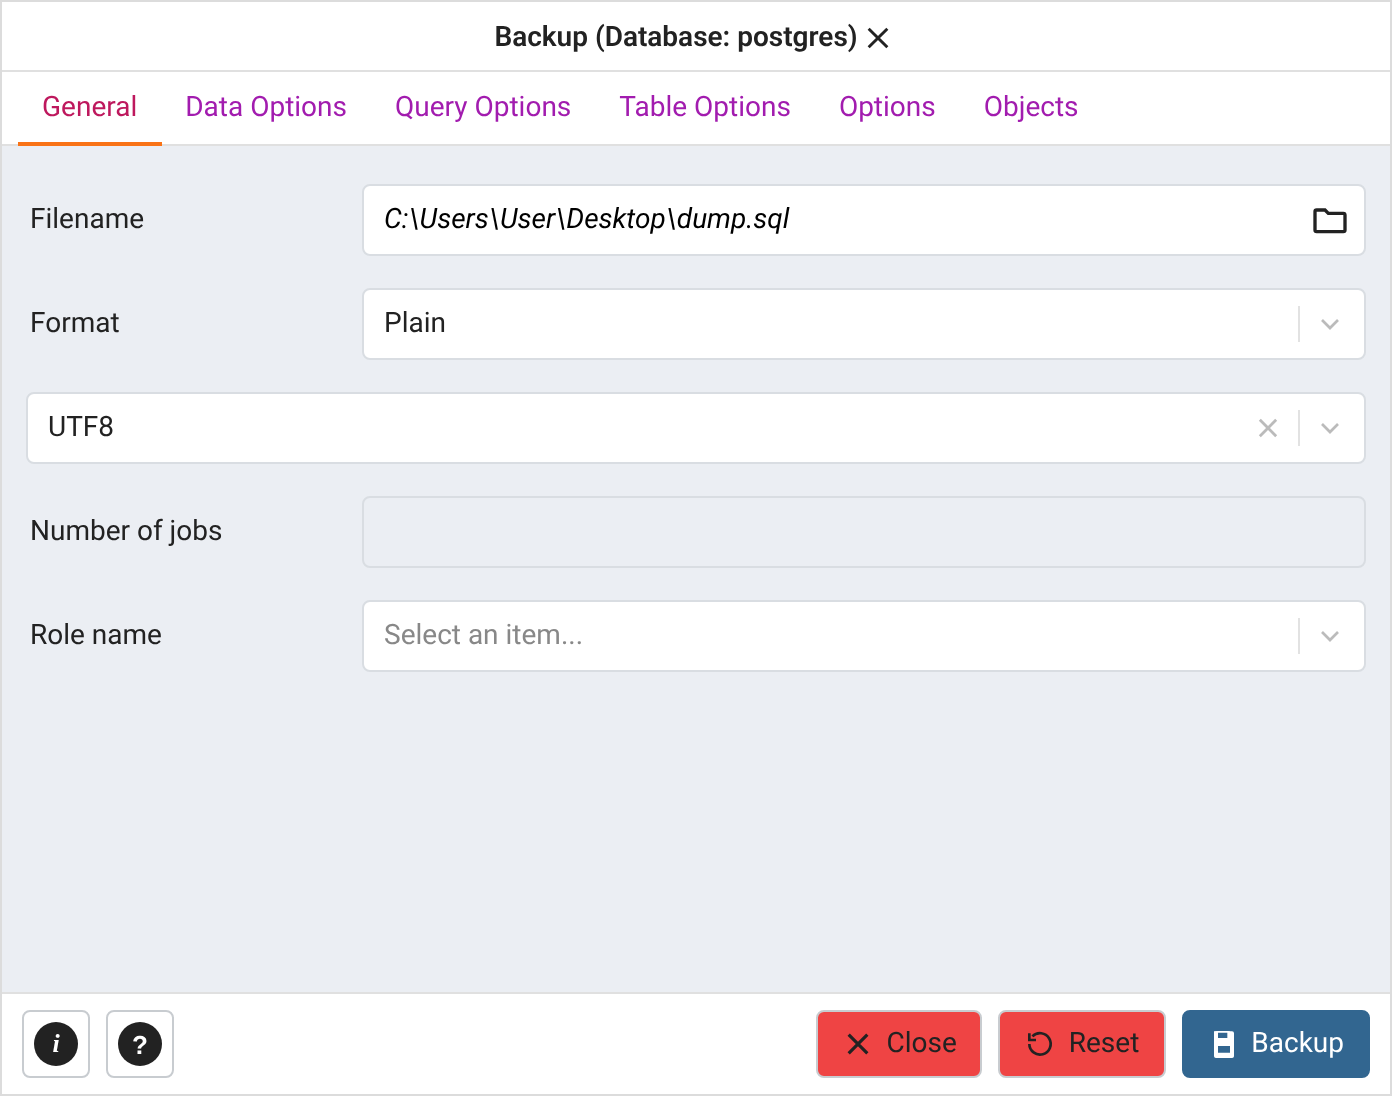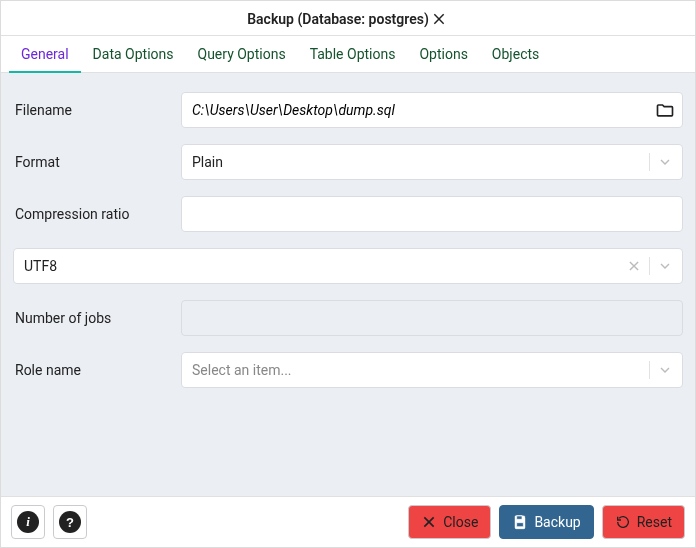--- a/index.html
+++ b/index.html
@@ -3,22 +3,22 @@
 <meta charset="utf-8">
 <style>
   * { box-sizing: border-box; }
   html, body { margin: 0; padding: 0; font-family: -apple-system, BlinkMacSystemFont, "Segoe UI", Roboto, "Helvetica Neue", Arial, sans-serif; font-size: 14px; color: #222; background: #fff; }
   .dialog { width: 696px; height: 548px; display: flex; flex-direction: column; border: 1px solid #dcdcdc; }
   .titlebar { display: flex; align-items: center; justify-content: center; padding: 8px 10px 6px 10px; }
   .titlebar .title { font-weight: 600; font-size: 14px; }
   .titlebar .close-x { cursor: pointer; width: 20px; height: 20px; display: flex; align-items: center; justify-content: center; }
   .titlebar .close-x svg { width: 16px; height: 16px; }
   .tabs { display: flex; border-top: 1px solid #e0e0e0; border-bottom: 1px solid #e0e0e0; padding: 0 8px; gap: 0; }
-  .tab { padding: 10px 12px 9px 12px; font-size: 14px; color: #14532d; cursor: pointer; border-bottom: 2px solid transparent; margin-bottom: -1px; }
-  .tab.active { color: #6d28d9; border-bottom: 2px solid #14b8a6; }
+  .tab { padding: 10px 12px 9px 12px; font-size: 14px; color: #a21caf; cursor: pointer; border-bottom: 2px solid transparent; margin-bottom: -1px; }
+  .tab.active { color: #be185d; border-bottom: 2px solid #f97316; }
   .body { flex: 1; overflow: auto; background: #ebeef3; padding: 19px 12px; }
   .form-row { display: flex; align-items: center; margin-bottom: 16px; }
   .form-row .label { width: 168px; flex-shrink: 0; font-size: 14px; color: #222; padding-left: 2px; }
   .form-row .control { flex: 1; }
   .input, .select, .readonly {
     width: 100%; height: 36px; background: #fff; border: 1px solid #d9dde2; border-radius: 4px;
     padding: 0 10px; font-size: 14px; color: #222; display: flex; align-items: center;
   }
   .readonly { background: #ebeef3; }
   .input-text { flex: 1; border: none; outline: none; font-size: 14px; font-family: inherit; background: transparent; padding: 0; height: 100%; }
@@ -92,28 +92,20 @@
             <div class="icon-btn-inline muted">
               <svg viewBox="0 0 24 24" width="16" height="16" fill="none" stroke="#bbb" stroke-width="2">
                   <path d="M6 9 l6 6 6-6"></path>
                 </svg>
             </div>
           </div>
         </div>
       </div>
     </div>
 
-    <div class="form-row">
-      <div class="label">Compression ratio</div>
-      <div class="control">
-        <div class="input">
-          <input class="input-text" value="" style="">
-        </div>
-      </div>
-    </div>
 
     <div class="form-row">
       <div class="control">
         <div class="input with-icon">
           <span>UTF8</span>
           <div class="trailing">
             <div class="icon-btn-inline muted">
               <svg viewBox="0 0 24 24" width="14" height="14" fill="none" stroke="#bbb" stroke-width="2.4">
                   <path d="M5 5 L19 19 M19 5 L5 19"></path>
                 </svg>
@@ -170,34 +162,34 @@
           </div>
       </div>
     </div>
     <div class="footer-right">
       <div class="btn">
         <svg viewBox="0 0 24 24" fill="none" stroke="#222" stroke-width="2.4">
             <path d="M5 5 L19 19 M19 5 L5 19"></path>
           </svg>
         <span>Close</span>
       </div>
+      <div class="btn">
+        <svg viewBox="0 0 24 24" fill="none" stroke="#222" stroke-width="2">
+            <path d="M4 12 a8 8 0 1 0 2.3-5.7 M4 4 v5 h5"></path>
+          </svg>
+        <span>Reset</span>
+      </div>
       <div class="btn primary">
         <svg viewBox="0 0 24 24" fill="#fff">
             <path d="M5 3 h11 l3 3 v15 H5 Z M7 3 v5 h8 V3 M7 13 h10 v6 H7 Z" fill="#fff" stroke="#326690" stroke-width="0"></path>
             <path d="M5 3 h11 l3 3 v15 H5 Z" fill="none" stroke="#fff" stroke-width="0"></path>
             <rect x="5" y="3" width="14" height="18" rx="1" fill="#fff"></rect>
             <rect x="7" y="3" width="8" height="5" fill="#326690"></rect>
             <rect x="7" y="12" width="10" height="7" fill="#326690"></rect>
             <path d="M5 3 h11 l3 3 v15 a1 1 0 0 1 -1 1 H6 a1 1 0 0 1 -1 -1 Z" fill="#fff"></path>
             <path d="M7 3 h8 v5 H7 Z M7 13 h10 v6 H7 Z" fill="#326690"></path>
           </svg>
         <span>Backup</span>
       </div>
-      <div class="btn">
-        <svg viewBox="0 0 24 24" fill="none" stroke="#222" stroke-width="2">
-            <path d="M4 12 a8 8 0 1 0 2.3-5.7 M4 4 v5 h5"></path>
-          </svg>
-        <span>Reset</span>
-      </div>
     </div>
   </div>
 
 </div>
 
 </body></html>

